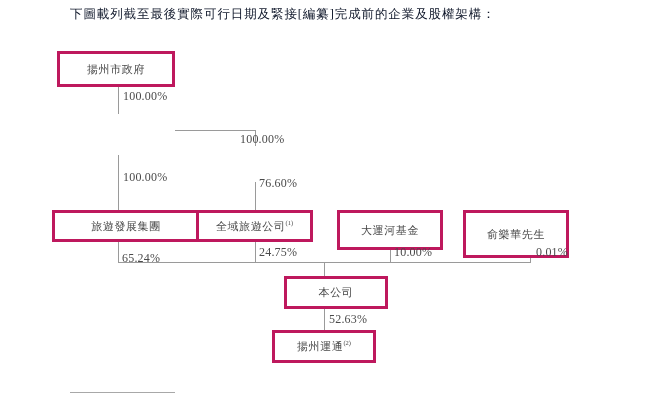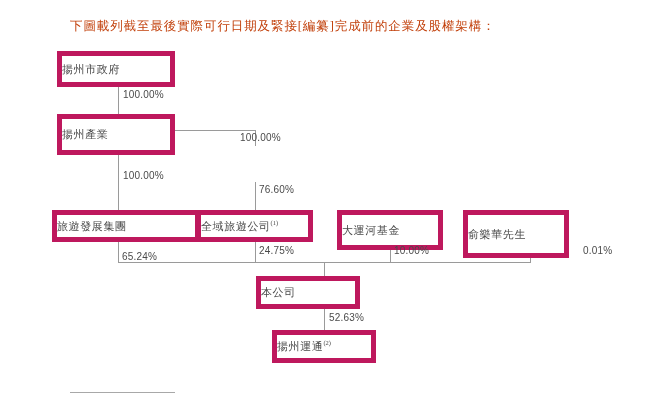--- a/index.html
+++ b/index.html
@@ -17,57 +17,58 @@
   }
   #canvas {
     position: absolute;
     left: 0; top: 0;
     width: 650px;
     height: 405px;
   }
   .intro {
     position: absolute;
     left: 70px;
-    top: 18px;
+    top: 6px;
     width: 560px;
     font-size: 12.5px;
     line-height: 17px;
     letter-spacing: 0.9px;
-    color: #c2410c;
+    color: #0f172a;
     white-space: nowrap;
   }
   .node {
     position: absolute;
     box-sizing: border-box;
-    border: 5px solid #be185d;
+    border: 3px solid #be185d;
     background: #ffffff;
     display: flex;
     align-items: center;
+    justify-content: center;
     font-size: 11px;
     letter-spacing: 0.6px;
     color: #4a4a4a;
     z-index: 3;
   }
   .node .lbl {
     display: inline-block;
     position: relative;
   }
   .node sup {
     font-size: 6.5px;
     vertical-align: super;
     letter-spacing: 0;
   }
   .pct {
     position: absolute;
-    font-size: 10px;
+    font-size: 12px;
     color: #4a4a4a;
     letter-spacing: 0.2px;
     white-space: nowrap;
     z-index: 4;
-    font-family: Liberation Sans, sans-serif;
+    font-family: Liberation Serif, serif;
   }
   .ln {
     position: absolute;
     background: #9a9a9a;
     z-index: 1;
   }
   .ln.v { width: 1px; }
   .ln.h { height: 1px; }
   .footrule {
     position: absolute;
@@ -102,62 +103,59 @@
   <div class="ln h" style="left:118px; top:262px; width:413px;"></div>
 
   <div class="ln v" style="left:324px; top:262px; height:14px;"></div>
 
   <div class="ln v" style="left:324px; top:309px; height:21px;"></div>
 
   <div class="node" style="left:57px; top:51px; width:118px; height:36px;">
     <span class="lbl">揚州市政府</span>
   </div>
 
-  <div class="node" style="left:57px; top:114px; width:118px; height:41px;">
-    <span class="lbl">揚州產業</span>
-  </div>
 
 
   <div class="node" style="left:52px; top:210px; width:148px; height:32px;">
     <span class="lbl">旅遊發展集團</span>
   </div>
 
   <div class="node" style="left:196px; top:210px; width:117px; height:32px;">
     <span class="lbl"><span>全域旅遊公司</span><sup>(1)</sup></span>
   </div>
 
   <div class="node" style="left:337px; top:210px; width:106px; height:40px;">
     <span class="lbl">大運河基金</span>
   </div>
 
   <div class="node" style="left:463px; top:210px; width:106px; height:48px;">
     <span class="lbl">俞樂華先生</span>
   </div>
 
-  <div class="node" style="left:256px; top:276px; width:104px; height:33px;">
+  <div class="node" style="left:284px; top:276px; width:104px; height:33px;">
     <span class="lbl">本公司</span>
   </div>
 
   <div class="node" style="left:272px; top:330px; width:104px; height:33px;">
     <span class="lbl"><span>揚州運通</span><sup>(2)</sup></span>
   </div>
 
   <div class="pct" style="left:123px; top:89px;">100.00%</div>
 
   <div class="pct" style="left:240px; top:132px;">100.00%</div>
 
   <div class="pct" style="left:123px; top:170px;">100.00%</div>
 
-  <div class="pct" style="left:259px; top:184px;">76.60%</div>
+  <div class="pct" style="left:259px; top:176px;">76.60%</div>
 
   <div class="pct" style="left:122px; top:251px;">65.24%</div>
 
   <div class="pct" style="left:259px; top:245px;">24.75%</div>
 
   <div class="pct" style="left:394px; top:245px;">10.00%</div>
 
-  <div class="pct" style="left:559px; top:245px;padding-left:24px;">0.01%</div>
+  <div class="pct" style="left:512px; top:245px;padding-left:24px;">0.01%</div>
 
   <div class="pct" style="left:329px; top:312px;">52.63%</div>
 
   <div class="footrule"></div>
 
 </div>
 
 </body></html>

